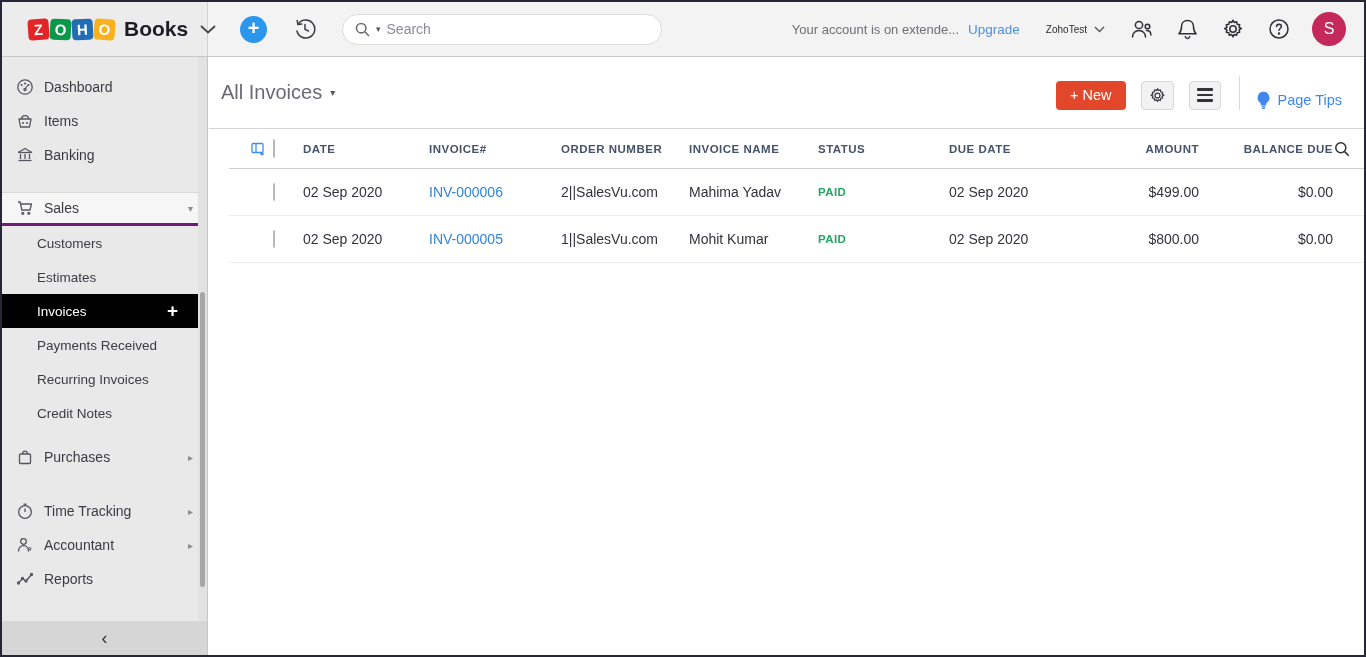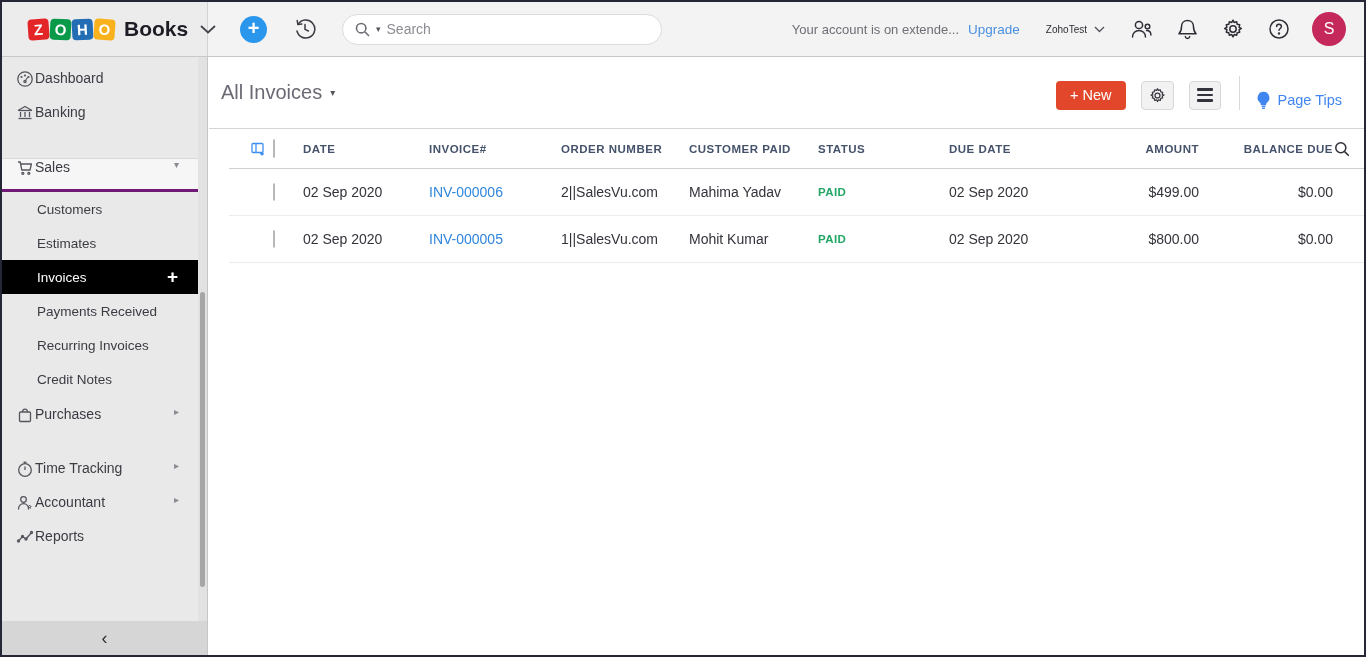--- a/index.html
+++ b/index.html
@@ -35,21 +35,21 @@
   .org-name { font-size:10px; color:#2c2c34; margin-left:26px; cursor:pointer; display:flex; align-items:center; gap:7px; }
   .org-name svg { color:#55555c; }
   .tb-icon { margin-left:24px; color:#2e2e36; display:flex; align-items:center; cursor:pointer; }
   .avatar { width:34px; height:34px; border-radius:50%; background:#c5285a; color:#fff; font-size:16px; display:flex; align-items:center; justify-content:center; margin-left:22px; cursor:pointer; }
 
   
   .sidebar { position:absolute; top:55px; left:0; width:206px; bottom:0; background:#e9e9e9; border-right:1px solid #c6c6c6; }
   .sb-scroll-track { position:absolute; top:0; right:0; width:9px; bottom:34px; background:#e2e2e2; }
   .sb-scroll-thumb { position:absolute; top:235px; right:2px; width:5px; height:295px; border-radius:3px; background:#a6a6a6; }
   .sb-list { padding-top:13px; }
-  .sb-item { height:34px; display:flex; padding:0 28px 0 13px; gap:1px; font-size:14px; color:#3b3b43; cursor:pointer; }
+  .sb-item { height:34px; display:flex; align-items:center; padding:0 14px 0 13px; gap:10px; font-size:14px; color:#3b3b43; cursor:pointer; }
   .sb-item .sb-ic { width:19px; display:flex; justify-content:center; color:#55555e; }
   .sb-item .arrow { margin-left:auto; color:#8a8a92; font-size:10px; }
   .sb-group-head { margin-top:20px; background:#f6f6f6; border-top:1px solid #d9d9d9; border-bottom:3px solid #701a75; }
   .sb-sub { height:34px; display:flex; align-items:center; padding:0 20px 0 35px; font-size:13.5px; color:#3b3b43; cursor:pointer; }
   .sb-sub.selected { background:#000000; color:#fff; width:196px; }
   .sb-sub.selected .plus { margin-left:auto; font-size:19px; font-weight:bold; color:#fff; }
   .gap-md { margin-top:10px; }
   .gap-lg { margin-top:20px; }
   .sb-collapse { position:absolute; bottom:0; left:0; right:0; height:34px; background:#d6d6d6; display:flex; align-items:center; justify-content:center; font-size:18px; color:#2e2e36; cursor:pointer; }
 
@@ -187,20 +187,31 @@
               <circle cx="9" cy="11.5" r="1.1"></circle>
             <line x1="9" y1="11" x2="12" y2="7" stroke-width="1.1"></line>
             <circle cx="5.5" cy="7" r="0.45" fill="currentColor"></circle>
               <circle cx="9" cy="5.5" r="0.45" fill="currentColor"></circle>
               <circle cx="12.5" cy="7" r="0.45" fill="currentColor"></circle>
           </svg>
         </span>
         <span>Dashboard</span>
       </div>
 
+      <div class="sb-item">
+        <span class="sb-ic">
+          <svg width="18" height="18" viewBox="0 0 18 18" fill="none" stroke="currentColor" stroke-width="1.3">
+            <path d="M3 7 h12 l-1.5 8 h-9 z" stroke-linejoin="round"></path>
+            <path d="M5.5 7 c0-4.5 7-4.5 7 0"></path>
+            <circle cx="7" cy="11" r="0.4" fill="currentColor"></circle>
+              <circle cx="11" cy="11" r="0.4" fill="currentColor"></circle>
+          </svg>
+        </span>
+        <span>Items</span>
+      </div>
 
       <div class="sb-item">
         <span class="sb-ic">
           <svg width="18" height="18" viewBox="0 0 18 18" fill="none" stroke="currentColor" stroke-width="1.3">
             <polyline points="2,6.5 9,2.5 16,6.5" stroke-linejoin="round"></polyline>
             <line x1="2.5" y1="6.5" x2="15.5" y2="6.5"></line>
             <line x1="4.5" y1="8" x2="4.5" y2="13"></line>
               <line x1="9" y1="8" x2="9" y2="13"></line>
               <line x1="13.5" y1="8" x2="13.5" y2="13"></line>
             <line x1="2.5" y1="14.5" x2="15.5" y2="14.5"></line>
@@ -344,21 +355,21 @@
             <rect x="1" y="1.5" width="11" height="9" rx="1"></rect>
             <line x1="5" y1="1.5" x2="5" y2="10.5"></line>
             <line x1="11" y1="10" x2="11" y2="13.6" stroke-width="1.6"></line>
               <line x1="9.2" y1="11.8" x2="12.8" y2="11.8" stroke-width="1.6"></line>
           </svg>
         </span>
         <span><span class="cbx"></span></span>
         <span class="th">DATE</span>
         <span class="th">INVOICE#</span>
         <span class="th">ORDER NUMBER</span>
-        <span class="th">CUSTOMER PAID</span>
+        <span class="th">INVOICE NAME</span>
         <span class="th">STATUS</span>
         <span class="th">DUE DATE</span>
         <span class="th num">AMOUNT</span>
         <span class="th num">BALANCE DUE</span>
         <span class="th-search">
           <svg width="16" height="16" viewBox="0 0 16 16" fill="none" stroke="currentColor" stroke-width="1.5">
               <circle cx="6.8" cy="6.8" r="5"></circle>
               <line x1="10.6" y1="10.6" x2="14.8" y2="14.8"></line>
             </svg>
         </span>

